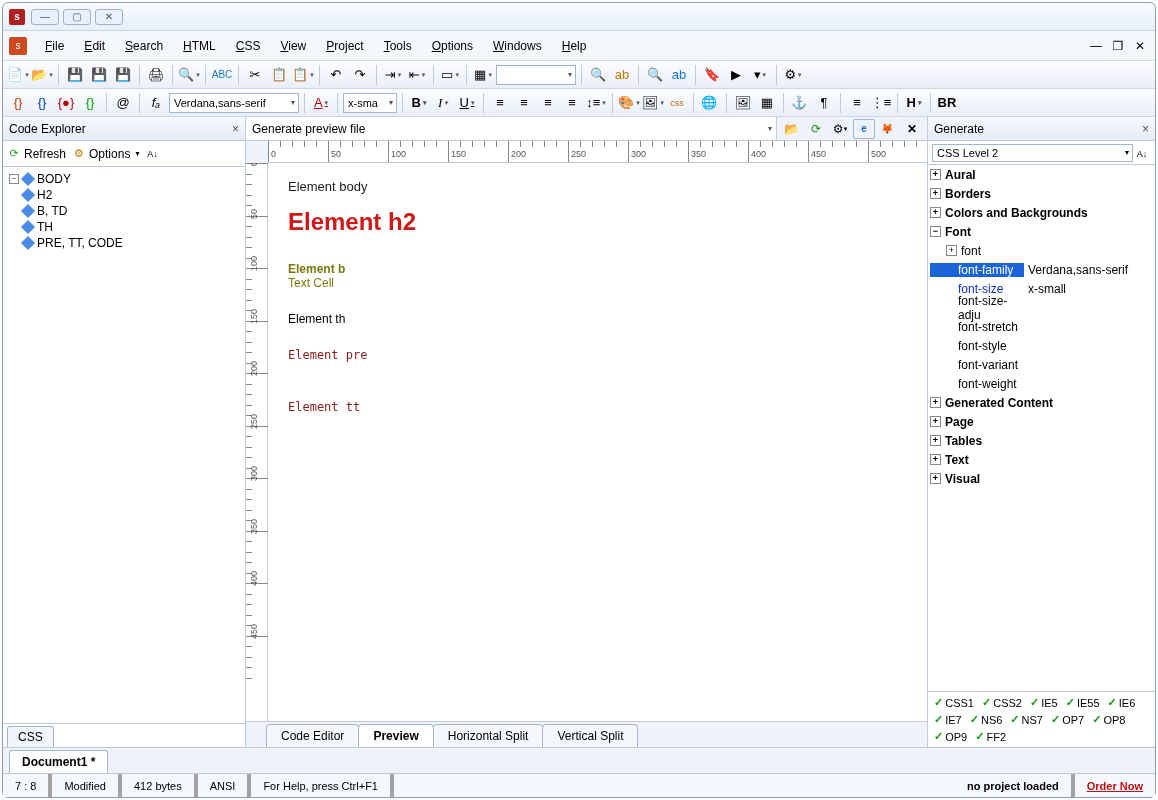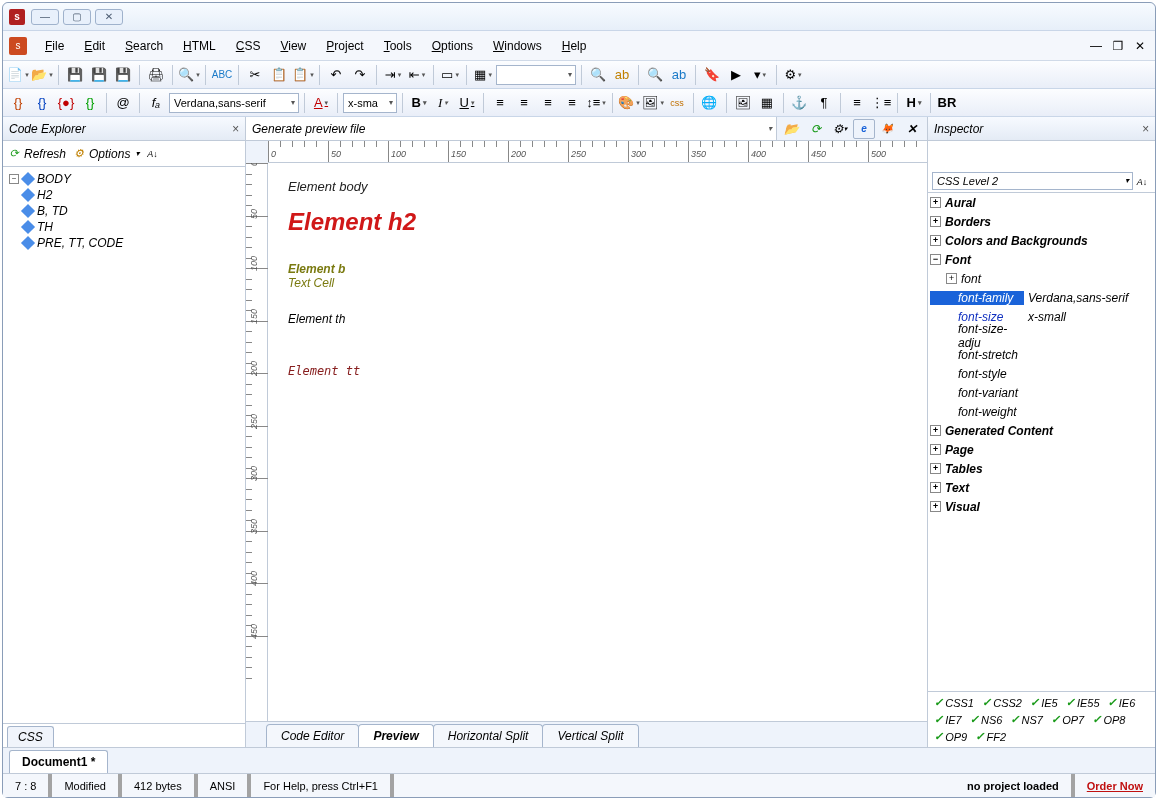--- a/index.html
+++ b/index.html
@@ -55,21 +55,21 @@
   align-items: center;
   padding: 0 4px;
   gap: 2px;
 }
 .tbtn { width: 22px; height: 22px; display:flex;align-items:center;justify-content:center;border-radius:2px;cursor:pointer;font-size:13px;}
 .tbtn.dd::after { content:"▾"; font-size:7px; margin-left:2px;color:#555;}
 .tsep { width:1px;background:#c0cad8;height:20px;margin:0 3px;}
 .tcombo { height: 20px; border:1px solid #a5b5cc; background:#fff; padding:0 18px 0 4px; display:flex;align-items:center;font-size:11px;position:relative;min-width:40px;}
 .tcombo::after{content:"▾";position:absolute;right:3px;font-size:8px;color:#555;}
 
-.workspace { flex:1; display:flex; overflow:hidden;font-style:italic;}
+.workspace { flex:1; display:flex; overflow:hidden;}
 
 .panel-hdr { height:24px;background:linear-gradient(#f7faff,#e4ebf5);border-bottom:1px solid #c0cad8;display:flex;align-items:center;padding:0 6px;font-size:12px;}
 .panel-hdr .close-x{margin-left:auto;cursor:pointer;color:#555;}
 
 .left-panel { width:243px;border-right:1px solid #c0cad8;display:flex;flex-direction:column;background:#fff;}
 .left-tbar { height:26px;border-bottom:1px solid #c0cad8;display:flex;align-items:center;padding:0 4px;gap:6px;}
 .left-tbar .btn{display:flex;align-items:center;gap:3px;cursor:pointer;}
 .left-tbar .ico{width:14px;height:14px;display:inline-flex;align-items:center;justify-content:center;font-size:11px;}
 .tree { flex:1; padding:4px 4px; overflow:auto;}
 .tree-item { display:flex;align-items:center;gap:4px;padding:1px 2px 1px 18px;cursor:pointer;}
@@ -94,21 +94,21 @@
 .ruler-v{width:22px;background:#fff;border-right:1px solid #c0cad8;position:relative;font-size:9px;color:#555;}
 .ruler-v .tick{position:absolute;left:0;border-top:1px solid #888;width:6px;}
 .ruler-v .tick.major{width:22px;}
 .ruler-v .tick .lbl{position:absolute;left:3px;top:2px;transform:rotate(-90deg);transform-origin:left top;}
 .preview{flex:1;background:#fff;padding:16px 20px;overflow:auto;}
 .center-tabs{height:26px;border-top:1px solid #c0cad8;display:flex;align-items:flex-end;padding-left:20px;gap:0;}
 .center-tabs .vtab{padding:4px 14px;border:1px solid #a5b5cc;border-bottom:none;background:#f4f7fc;border-radius:4px 4px 0 0;margin-right:-1px;cursor:pointer;}
 .center-tabs .vtab.active{background:#fff;font-weight:bold;}
 
 .right-panel{width:228px;border-left:1px solid #c0cad8;display:flex;flex-direction:column;background:#fff;}
-.insp-combo-row{height:24px;border-bottom:1px solid #c0cad8;display:flex;align-items:center;padding:0 4px;margin-top:28px;}
+.insp-combo-row{height:24px;border-bottom:1px solid #c0cad8;display:flex;align-items:center;padding:0 4px;}
 .insp-combo{flex:1;border:1px solid #a5b5cc;height:18px;padding:0 16px 0 4px;position:relative;display:flex;align-items:center;font-size:11px;}
 .insp-combo::after{content:"▾";position:absolute;right:3px;font-size:8px;}
 .insp-tree{flex:1;overflow:auto;font-size:12px;}
 .insp-row{display:flex;align-items:center;height:19px;padding-left:2px;cursor:pointer;}
 .insp-row .pm{width:11px;height:11px;border:1px solid #888;display:inline-flex;align-items:center;justify-content:center;font-size:9px;line-height:1;margin-right:4px;background:#fff;}
 .insp-row.cat{font-weight:bold;}
 .insp-row.prop .propname{width:94px;padding-left:28px;}
 .insp-row.prop.sel .propname{background:#1a63d9;color:#fff;}
 .insp-row.prop .propname.blue{color:#1030c0;}
 .insp-row.prop .propval{flex:1;padding-left:4px;}
@@ -478,34 +478,35 @@
             <div class="tick" style="top: 493.5px;"></div>
             <div class="tick" style="top: 504px;"></div>
             <div class="tick" style="top: 514.5px;"></div>
           </div>
         <div class="preview">
           <div class="pv-body">Element body</div>
           <div class="pv-h2">Element h2</div>
           <div class="pv-b">Element b</div>
           <div class="pv-td">Text Cell</div>
           <div class="pv-th">Element th</div>
+          <div class="pv-pre">Element pre</div>
           <div class="pv-tt">Element tt</div>
         </div>
       </div>
       <div class="center-tabs" id="center-tabs">
           <div class="vtab">Code Editor</div>
           <div class="vtab active">Preview</div>
           <div class="vtab">Horizontal Split</div>
           <div class="vtab">Vertical Split</div>
         </div>
     </div>
 
     <div class="right-panel">
       <div class="panel-hdr">
-        <span>Inspector</span>
+        <span>Generate</span>
         <span class="close-x">×</span>
       </div>
       <div class="insp-combo-row">
         <div class="insp-combo">CSS Level 2</div>
         <div style="width:18px;text-align:center;cursor:pointer;"><span style="font-size:9px;">A↓</span></div>
       </div>
       <div class="insp-tree">
         <div class="insp-row cat">
             <span class="pm">+</span>
             <span>Aural</span>

